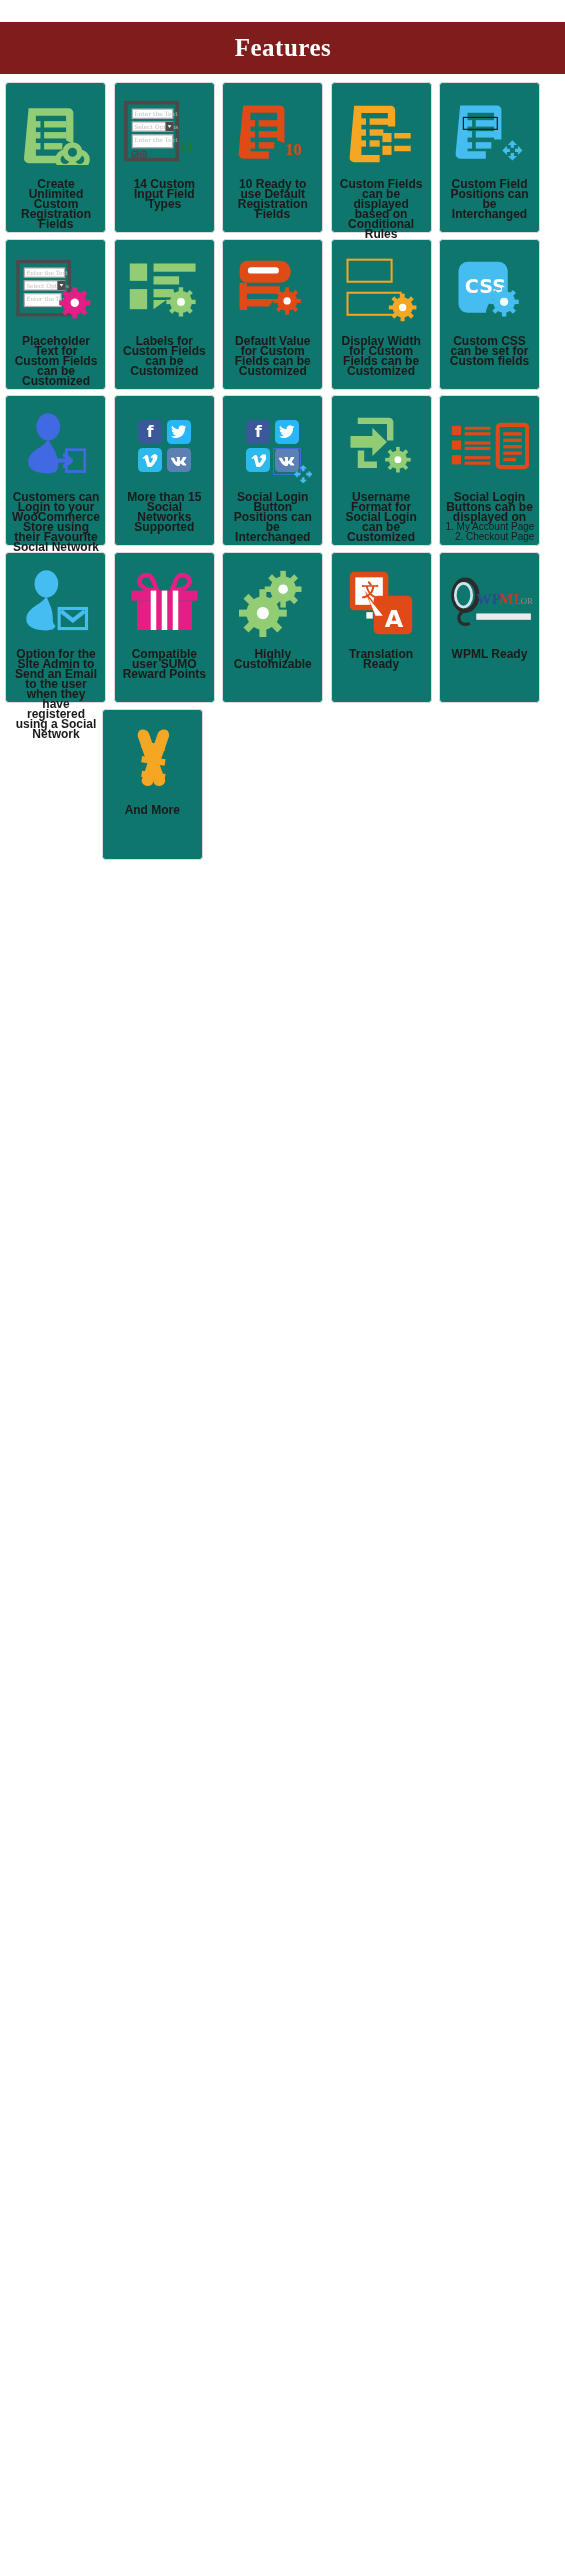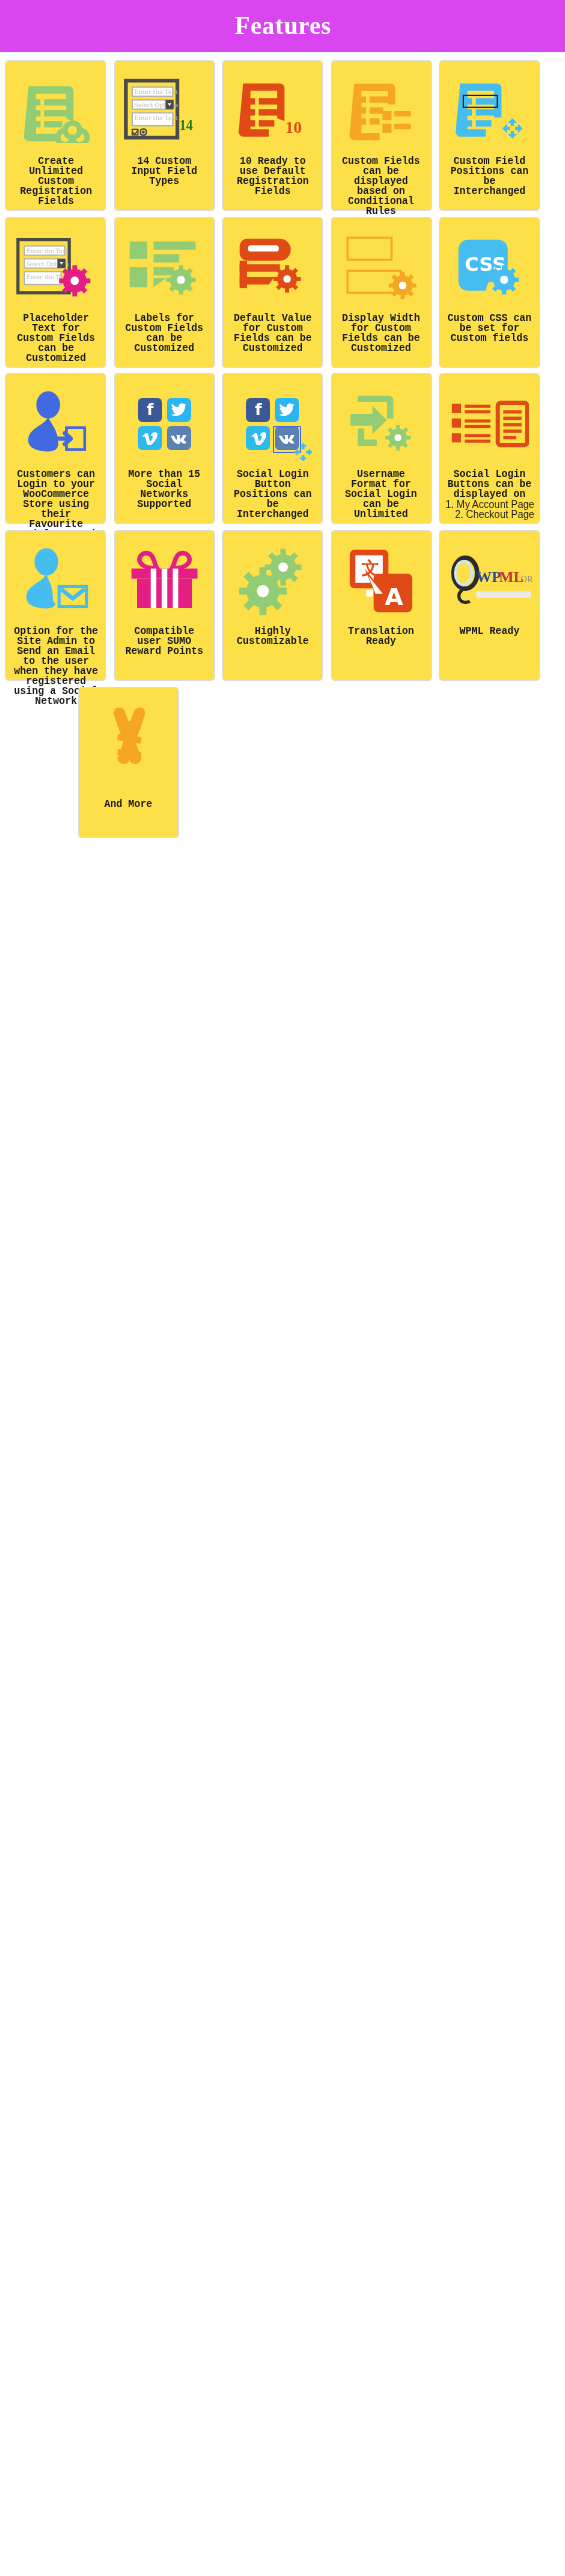--- a/index.html
+++ b/index.html
@@ -4,82 +4,83 @@
 <style>
   * { box-sizing: border-box; margin: 0; padding: 0; }
   html, body {
     width: 566px;
     background: #ffffff;
     font-family: "Liberation Serif", "DejaVu Serif", serif;
   }
   body { width: 566px; height: 2576px; overflow: hidden; }
 
   .page-header {
-    background: #d946ef;
+    background: #7f1d1d;
     height: 52px;
     display: flex;
     align-items: center;
     justify-content: center;
+    margin-top: 22px;
   }
   .page-title {
     color: #ffffff;
     font-family: "Liberation Serif", "DejaVu Serif", serif;
     font-size: 25px;
     font-weight: bold;
     letter-spacing: 0.5px;
   }
 
   .grid {
     display: flex;
     flex-wrap: wrap;
     padding: 5.5px 1.8px 0 1.8px;
   }
   .card {
     width: 101px;
     height: 151px;
     margin: 2.8px 3.7px;
     border: 0.9px solid #dcdcdc;
     border-radius: 3.7px;
-    background: #fde047;
+    background: #0f766e;
     display: flex;
     flex-direction: column;
     align-items: center;
     justify-content: flex-start;
     padding: 3.7px 4.6px;
     position: relative;
   }
   .card-icon {
     height: 92px;
     width: 100%;
     display: flex;
     align-items: center;
     justify-content: center;
     flex: 0 0 auto;
   }
   .card-icon svg { display: block; }
   .card-caption {
-    font-family: Liberation Mono, monospace;
-    font-size: 10px;
+    font-family: Liberation Sans, sans-serif;
+    font-size: 12px;
     font-weight: bold;
     line-height: 10px;
     text-align: center;
     color: #1a1a1a;
     width: 100%;
     padding: 0 0.9px;
   }
   .card-sublist {
     font-family: Liberation Sans, sans-serif;
     font-size: 10px;
     font-weight: normal;
     line-height: 9.6px;
     text-align: right;
     color: #1a1a1a;
     width: 100%;
   }
-  .card.last-row { margin-left: 76px; gap: 17px; }
+  .card.last-row { margin-left: 100px; }
   .social-grid {
     display: grid;
     grid-template-columns: repeat(2, 24px);
     grid-gap: 4.6px;
     position: relative;
   }
   .soc {
     width: 24px; height: 24px;
     border-radius: 4.6px;
     display: flex; align-items: center; justify-content: center;
@@ -423,21 +424,21 @@
           <rect x="-14" y="-2" width="5.5" height="4"></rect>
           <rect x="8.5" y="-2" width="5.5" height="4"></rect>
           <rect x="-2" y="-14" width="4" height="5.5" transform="rotate(45)"></rect>
           <rect x="-2" y="8.5" width="4" height="5.5" transform="rotate(45)"></rect>
           <rect x="-14" y="-2" width="5.5" height="4" transform="rotate(45)"></rect>
           <rect x="8.5" y="-2" width="5.5" height="4" transform="rotate(45)"></rect>
           <circle cx="0" cy="0" r="3.7" fill="#fff"></circle>
         </g>
       </svg>
     </div>
-    <div class="card-caption">Username Format for Social Login can be Unlimited</div>
+    <div class="card-caption">Username Format for Social Login can be Customized</div>
   </div>
 
   <div class="card">
     <div class="card-icon">
       <svg width="79" height="48" viewBox="0 0 86 52">
         <rect x="2" y="4" width="10" height="10" fill="#e04a16"></rect>
         <rect x="16" y="5" width="28" height="3.4" fill="#e04a16"></rect>
         <rect x="16" y="11" width="28" height="3.4" fill="#e04a16"></rect>
         <rect x="2" y="20" width="10" height="10" fill="#e04a16"></rect>
         <rect x="16" y="21" width="28" height="3.4" fill="#e04a16"></rect>

